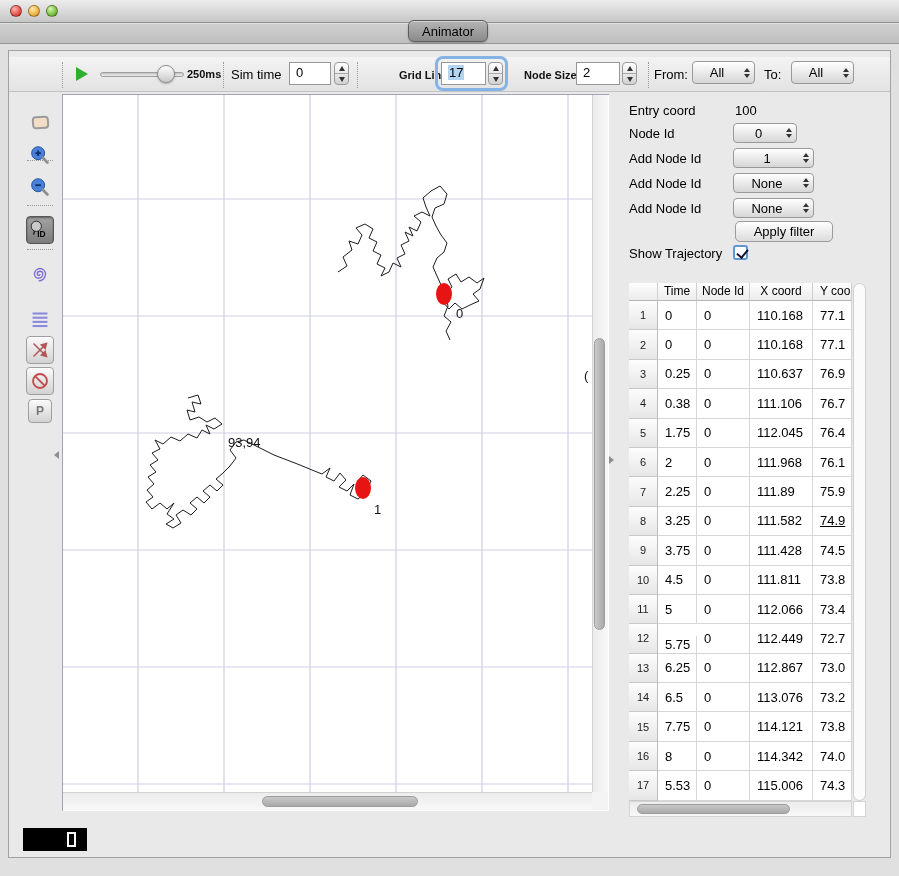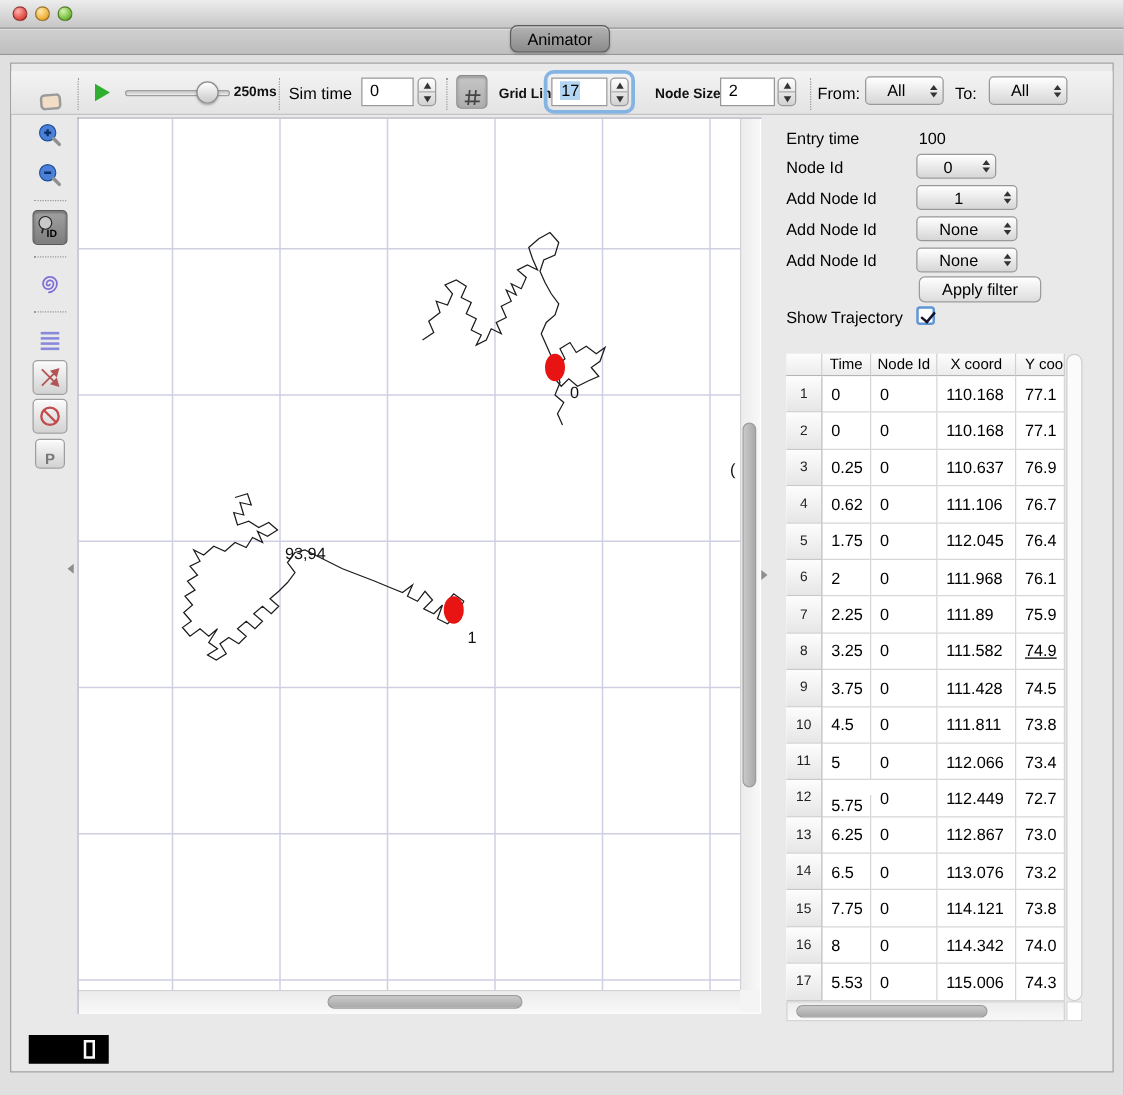--- a/index.html
+++ b/index.html
@@ -15,21 +15,21 @@
   .tabstrip{left:0;top:24px;width:899px;height:20px;background:linear-gradient(#cfcfcf,#bfbfbf);border-bottom:1px solid #979797;}
   .tab{left:408px;top:20px;width:80px;height:22px;border:1px solid #5c5c5c;border-radius:6px;background:linear-gradient(#b4b4b4,#8b8b8b);box-shadow:inset 0 1px 0 rgba(255,255,255,.4),0 1px 2px rgba(0,0,0,.25);color:#000;font-size:13px;text-align:center;line-height:21px;}
   
   .frame{left:8px;top:50px;width:883px;height:808px;background:#e9e9e9;border:1px solid #a2a2a2;}
   
   .toolbar{left:9px;top:57px;width:881px;height:35px;background:linear-gradient(#f3f3f3,#e3e3e3);border-bottom:1px solid #c3c3c3;}
   .vsep{top:62px;height:26px;width:0;border-left:1px dotted #9a9a9a;}
   .hsep{left:27px;width:26px;height:0;border-top:1px dotted #9a9a9a;}
   .tb-label{font-size:13px;color:#000;}
   .tb-small{font-size:11px;font-weight:700;color:#111;}
-  .iconbtn{display:flex;align-items:flex-end;justify-content:center;}
+  .iconbtn{display:flex;align-items:center;justify-content:center;margin-top:48px;}
   .raised{background:linear-gradient(#fafafa,#d2d2d2);border:1px solid #9e9e9e;border-radius:4px;box-shadow:inset 0 1px 0 #fff;}
   .pressed-dark{background:linear-gradient(#a2a2a2,#7d7d7d);border:1px solid #565656;border-radius:4px;box-shadow:inset 0 1px 2px rgba(0,0,0,.4);}
   .pressed{background:linear-gradient(#c6c6c6,#aeaeae);border:1px solid #8a8a8a;border-radius:4px;box-shadow:inset 0 1px 2px rgba(0,0,0,.3);}
   .play{width:0;height:0;border-top:7px solid transparent;border-bottom:7px solid transparent;border-left:12px solid #2fae2f;}
   .slider-track{left:100px;top:72px;width:84px;height:5px;background:linear-gradient(#c2c2c2,#eee);border:1px solid #9e9e9e;border-radius:3px;}
   .slider-thumb{left:157px;top:65px;width:18px;height:18px;border-radius:50%;background:linear-gradient(#fefefe,#c9c9c9);border:1px solid #8c8c8c;box-shadow:0 1px 2px rgba(0,0,0,.3);}
   .field{background:#fff;border:1px solid #979797;font-size:13px;color:#000;padding:2px 0 0 6px;}
   .spin{width:15px;height:23px;border:1px solid #9a9a9a;border-radius:4px;background:linear-gradient(#fff,#d2d2d2);display:flex;flex-direction:column;overflow:hidden;}
   .spin>div{flex:1;display:flex;align-items:center;justify-content:center;}
   .spin>div+div{border-top:1px solid #aaa;}
@@ -245,21 +245,21 @@
       <text x="521" y="285" font-size="13" fill="#111" font-family="Liberation Sans,sans-serif">(</text>
     </svg>
   <div class="abs sb-v"></div>
   <div class="abs sb-v-thumb"></div>
   <div class="abs sb-h"></div>
   <div class="abs sb-h-thumb"></div>
   <div class="abs sb-corner"></div>
   <div class="abs split-l"></div>
   <div class="abs split-r"></div>
 
-  <div class="abs pl" style="left:629px;top:103px;">Entry time</div>
+  <div class="abs pl" style="left:629px;top:103px;">Entry coord</div>
   <div class="abs pl" style="left:735px;top:103px;">100</div>
   <div class="abs pl" style="left:629px;top:126px;">Node Id</div>
   <div class="abs popup" style="left:733px;top:123px;width:64px;height:20px;">
     <span class="pv">0</span>
     <span class="parr">
         <i class="u"></i>
         <i class="d"></i>
       </span>
   </div>
   <div class="abs pl" style="left:629px;top:151px;">Add Node Id</div>
@@ -314,21 +314,21 @@
       </div>
       <div class="tr">
         <div class="rowno" style="width: 29px;">3</div>
         <div class="td" style="width: 39px;">0.25</div>
         <div class="td" style="width: 53px;">0</div>
         <div class="td" style="width: 63px;">110.637</div>
         <div class="td" style="width: 39px;">76.9</div>
       </div>
       <div class="tr">
         <div class="rowno" style="width: 29px;">4</div>
-        <div class="td" style="width: 39px;">0.62</div>
+        <div class="td" style="width: 39px;">0.38</div>
         <div class="td" style="width: 53px;">0</div>
         <div class="td" style="width: 63px;">111.106</div>
         <div class="td" style="width: 39px;">76.7</div>
       </div>
       <div class="tr">
         <div class="rowno" style="width: 29px;">5</div>
         <div class="td" style="width: 39px;">1.75</div>
         <div class="td" style="width: 53px;">0</div>
         <div class="td" style="width: 63px;">112.045</div>
         <div class="td" style="width: 39px;">76.4</div>

